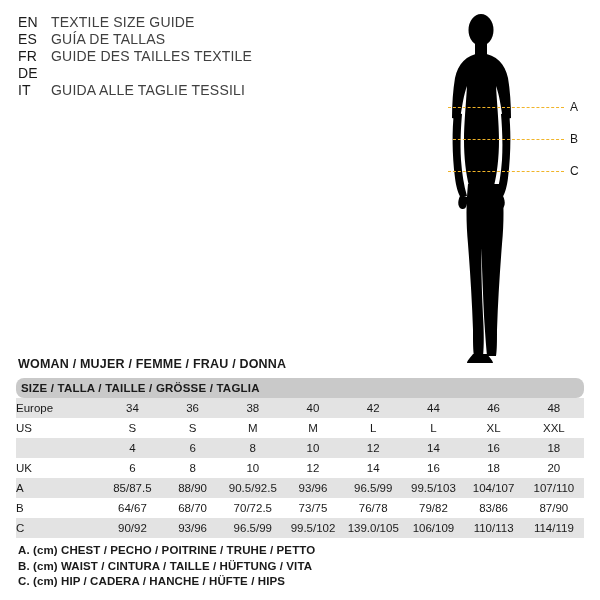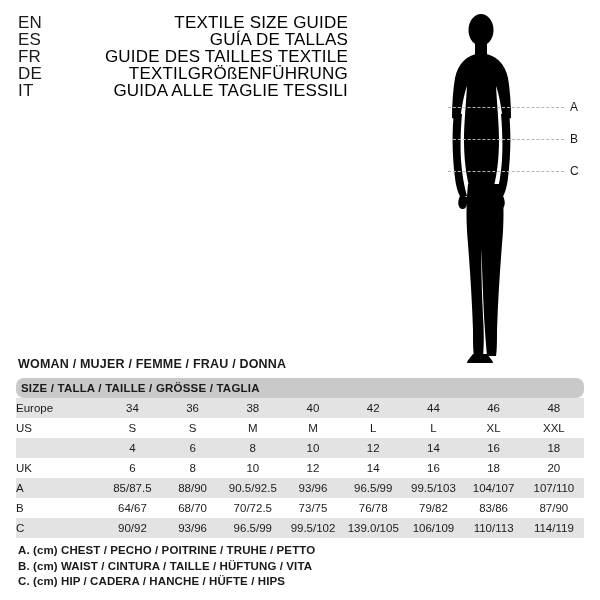--- a/index.html
+++ b/index.html
@@ -26,31 +26,30 @@
     position: absolute;
     left: 18px;
     top: 14px;
     width: 330px;
   }
   .lang-row {
     display: flex;
     align-items: baseline;
     line-height: 17px;
     height: 17px;
-    font-size: 17px;
+    font-size: 14px;
     letter-spacing: 0.2px;
-    justify-content: space-between;
   }
   .lang-code {
     width: 33px;
     flex: 0 0 33px;
     color: #1a1a1a;
   }
   .lang-text {
-    color: #000000;
+    color: #404040;
     white-space: nowrap;
   }
 
   
   .figure-wrap {
     position: absolute;
     left: 430px;
     top: 8px;
     width: 160px;
     height: 365px;
@@ -153,21 +152,20 @@
     <div class="lang-row">
       <span class="lang-code">ES</span>
       <span class="lang-text">GUÍA DE TALLAS</span>
     </div>
     <div class="lang-row">
       <span class="lang-code">FR</span>
       <span class="lang-text">GUIDE DES TAILLES TEXTILE</span>
     </div>
     <div class="lang-row">
       <span class="lang-code">DE</span>
-      <span class="lang-text">TEXTILGRÖßENFÜHRUNG</span>
     </div>
     <div class="lang-row">
       <span class="lang-code">IT</span>
       <span class="lang-text">GUIDA ALLE TAGLIE TESSILI</span>
     </div>
   </div>
 
   <div class="figure-wrap">
     <svg class="figure-svg" width="160" height="365" viewBox="0 0 160 365">
       <g fill="#000000">

